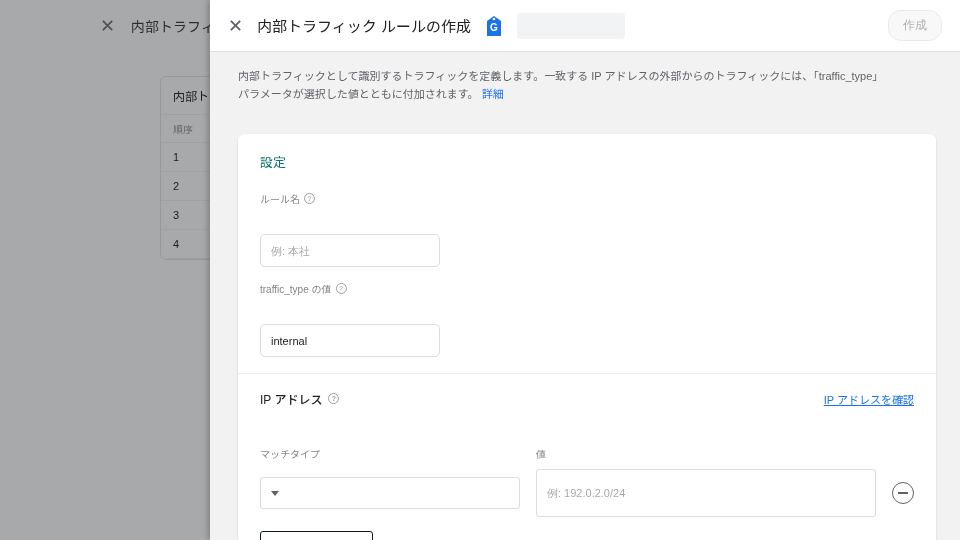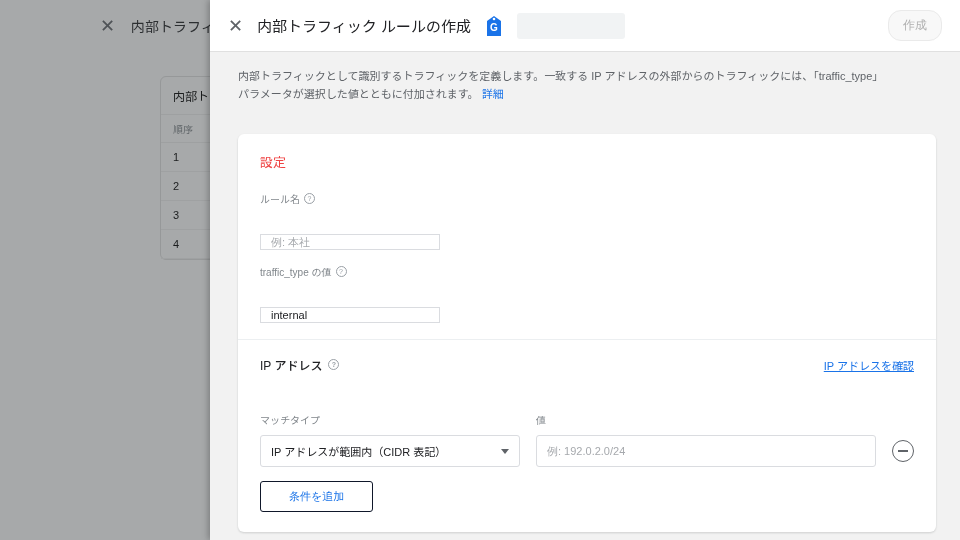--- a/index.html
+++ b/index.html
@@ -27,45 +27,45 @@
   .tag-icon svg { display: block; }
   .p-chip { width: 108px; height: 26px; background: #f1f3f4; border-radius: 3px; }
   .p-header-spacer { flex: 1; }
   .p-create-btn { font-size: 12px; color: #b0b0b0; background: #f8f8f8; border: 1px solid #eaeaea; border-radius: 13px; padding: 6px 14px; }
 
   .p-body { padding: 16px 24px 24px 28px; overflow: auto; flex: 1; }
   .desc { font-size: 11px; color: #5f6368; line-height: 1.6; margin-bottom: 31px; max-width: 640px; }
   .desc a { color: #1a73e8; text-decoration: none; }
 
   .card { background: #fff; border-radius: 6px; box-shadow: 0 1px 2px rgba(60,64,67,0.12), 0 1px 3px rgba(60,64,67,0.08); padding: 18px 22px 20px; }
-  .sec-title { font-size: 13px; color: #ef4444; margin-bottom: 20px; }
+  .sec-title { font-size: 13px; color: #0f766e; margin-bottom: 20px; }
 
   .field-label { font-size: 10px; color: #80868b; display: flex; align-items: center; gap: 4px; margin-bottom: 4px; margin-top: 12px; }
   .help-icon { width: 11px; height: 11px; border: 1px solid #9aa0a6; border-radius: 50%; display: inline-flex; align-items: center; justify-content: center; font-size: 7px; color: #9aa0a6; }
 
-  .input { width: 180px; height: 16px; border: 1px solid #dadce0; border-radius: 0; font-size: 11px; color: #202124; padding: 0 10px; background: #fff; margin-top: 24px; }
+  .input { width: 180px; height: 33px; border: 1px solid #dadce0; border-radius: 5px; font-size: 11px; color: #202124; padding: 0 10px; background: #fff; margin-top: 24px; }
   .input::placeholder { color: #a6a9ad; }
   .field-group { margin-bottom: 14px; }
 
   .divider { height: 1px; background: #eceff1; margin: 16px -22px 16px; }
 
   .row-head { display: flex; align-items: center; justify-content: space-between; margin-bottom: 10px; }
   .row-head-left { display: flex; align-items: center; gap: 6px; font-size: 12px; font-weight: 600; color: #202124; }
   .row-head-left .label { font-weight: 500; }
   .link { font-size: 11px; color: #1a73e8; text-decoration: underline; cursor: pointer; }
 
   .cols { display: flex; gap: 16px; margin-bottom: 4px; margin-top: 39px; }
   .col-a { flex: 0 0 260px; }
   .col-b { flex: 1; }
   .col-label { font-size: 10px; color: #80868b; margin-bottom: 4px; }
 
   .row-inputs { display: flex; gap: 16px; align-items: center; }
   .select { flex: 0 0 260px; height: 32px; border: 1px solid #dadce0; border-radius: 3px; background: #fff; display: flex; align-items: center; padding: 0 10px; font-size: 11px; color: #202124; justify-content: space-between; cursor: pointer; }
   .chev { width: 0; height: 0; border-left: 4px solid transparent; border-right: 4px solid transparent; border-top: 5px solid #5f6368; }
-  .value-input { flex: 1; height: 32px; border: 1px solid #dadce0; border-radius: 3px; font-size: 11px; padding: 4px 10px; }
+  .value-input { flex: 1; height: 48px; border: 1px solid #dadce0; border-radius: 3px; font-size: 11px; padding: 4px 10px; }
   .value-input::placeholder { color: #a6a9ad; }
   .remove-btn { width: 22px; height: 22px; border: 1.6px solid #5f6368; border-radius: 50%; display: flex; align-items: center; justify-content: center; cursor: pointer; flex: 0 0 22px; }
   .remove-btn::before { content: ""; width: 10px; height: 1.6px; background: #5f6368; }
 
   .add-cond { margin-top: 14px; border: 1px solid #0f172a; background: #fff; color: #1a73e8; font-size: 11px; padding: 7px 28px; border-radius: 3px; cursor: pointer; }
 </style>
 </head>
 <body>
 
 <div class="bg-page">
@@ -141,21 +141,20 @@
         <div class="col-a">
             <div class="col-label">マッチタイプ</div>
           </div>
         <div class="col-b">
             <div class="col-label">値</div>
           </div>
       </div>
 
       <div class="row-inputs">
         <div class="select">
-          <span>IP アドレスが範囲内（CIDR 表記）</span>
           <span class="chev"></span>
         </div>
         <input class="value-input" placeholder="例: 192.0.2.0/24" style="">
         <span class="remove-btn"></span>
       </div>
 
       <button class="add-cond">条件を追加</button>
     </div>
   </div>
 </div>

